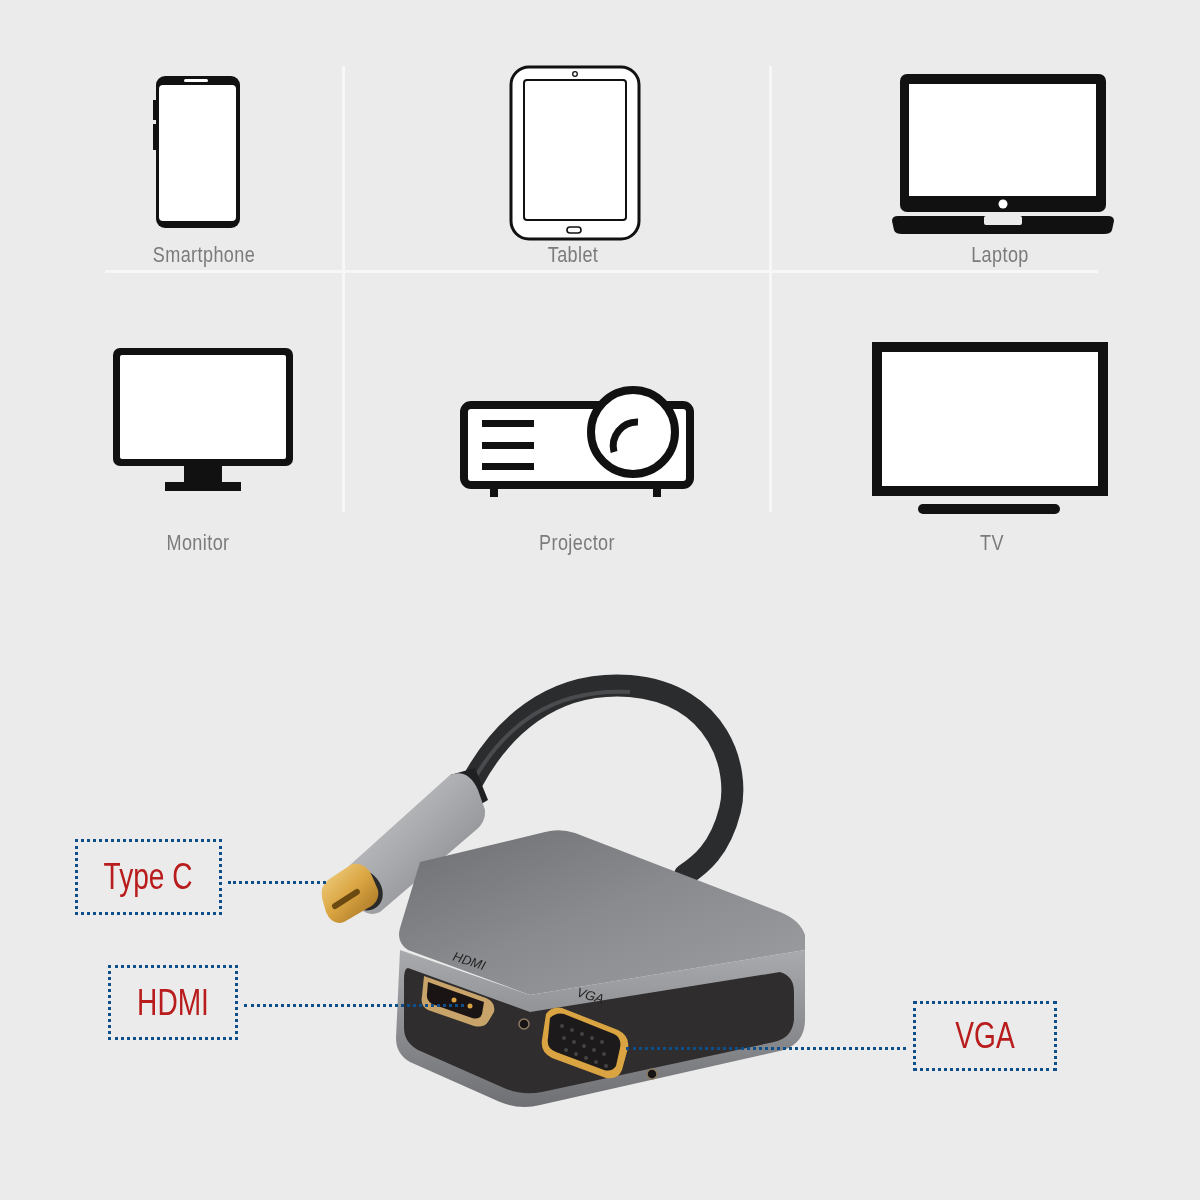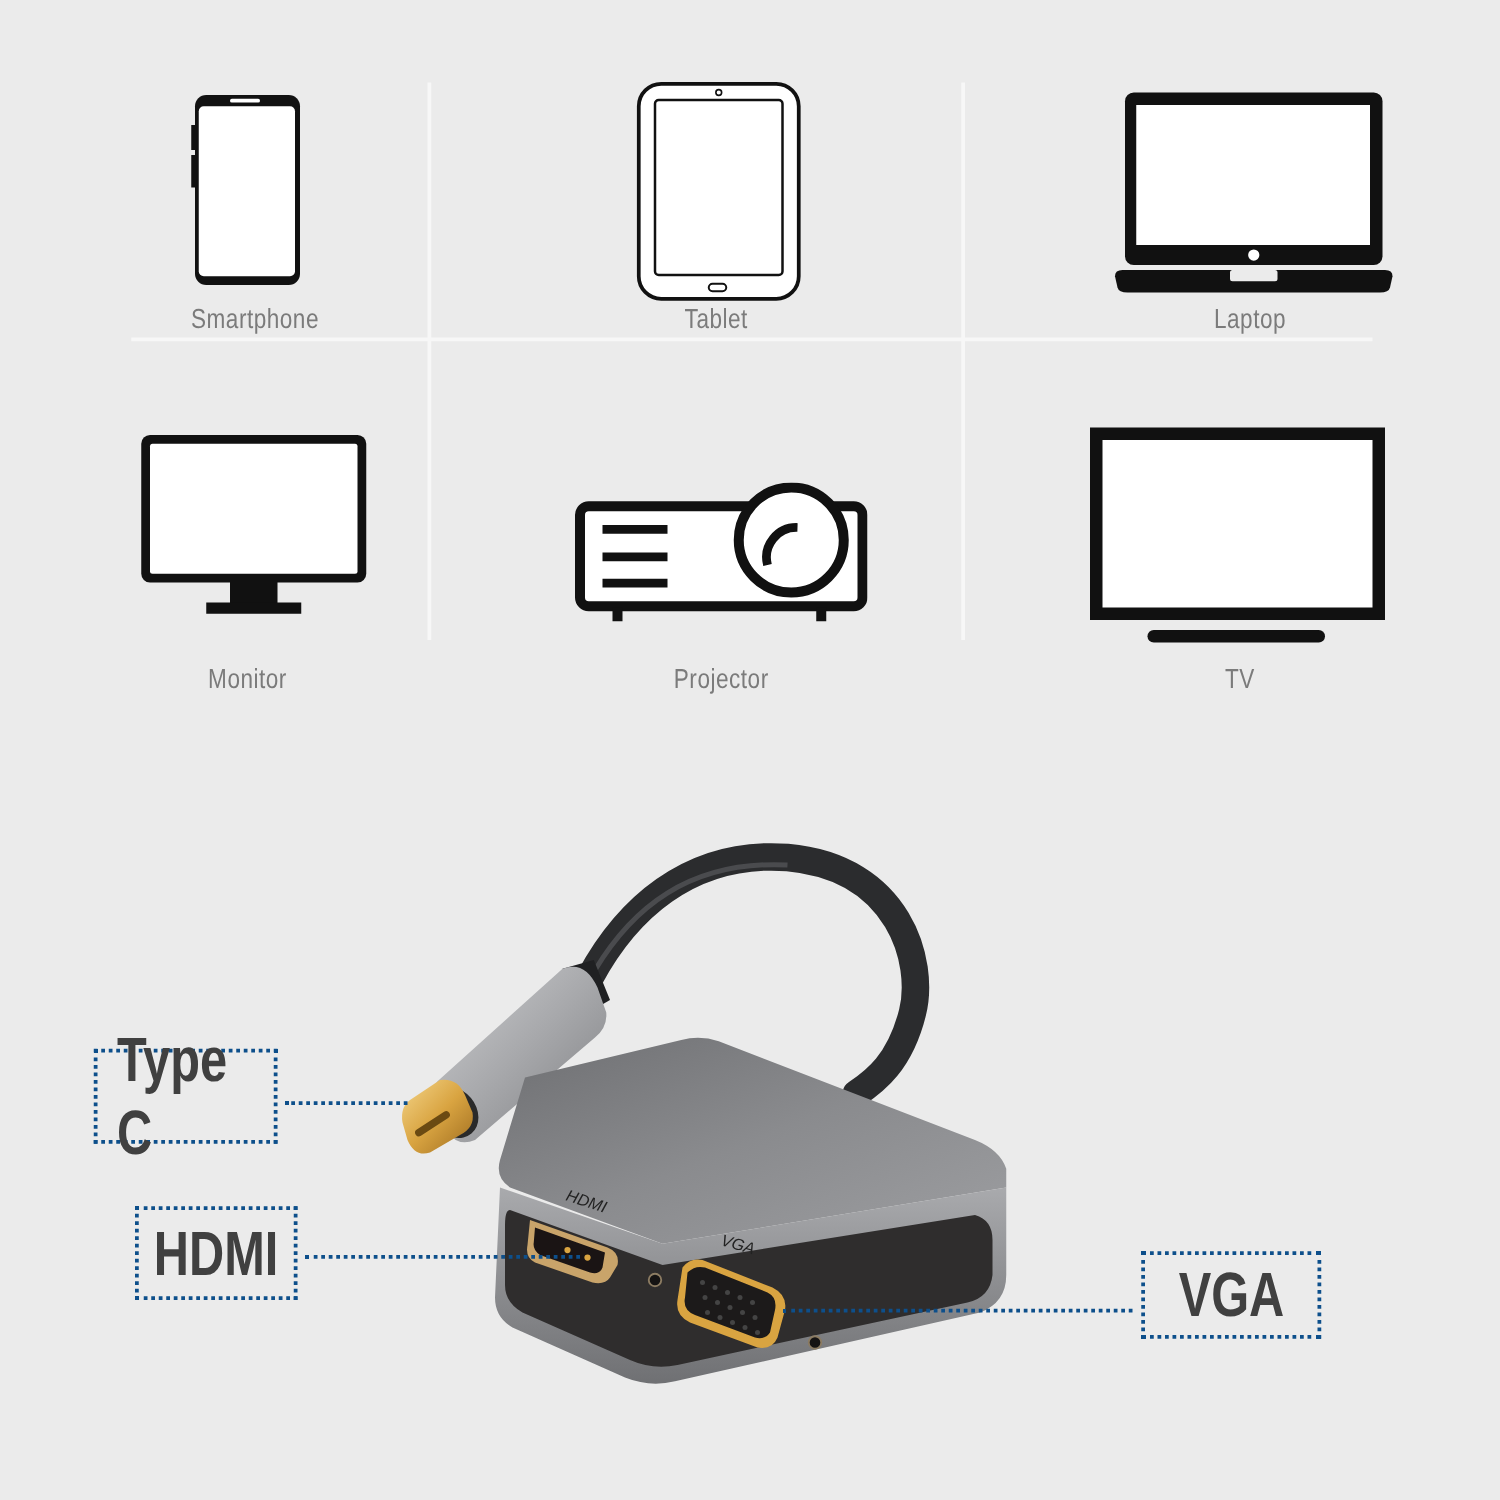--- a/index.html
+++ b/index.html
@@ -18,24 +18,24 @@
     font-size: 22px;
     letter-spacing: 0.5px;
     transform: scaleX(0.82);
     transform-origin: center;
     text-align: center;
     width: 200px;
   }
   .callout {
     position: absolute;
     border: 3px dotted #0d4f8b;
-    color: #404040;
+    color: #b91c1c;
     font-family: "Liberation Sans", sans-serif;
-    font-weight: bold;
-    font-size: 50px;
+    font-weight: normal;
+    font-size: 36px;
     display: flex; align-items: center; justify-content: center;
     box-sizing: border-box;
   }
   .callout span { display: inline-block; transform: scaleX(0.78); }
   .leader {
     position: absolute;
     border-top: 3px dotted #0d4f8b;
     height: 0;
   }
 </style>

